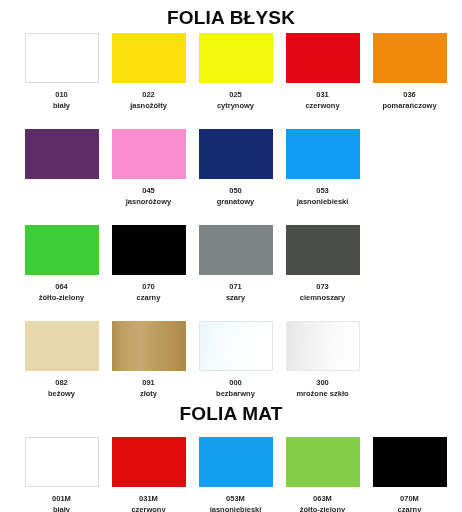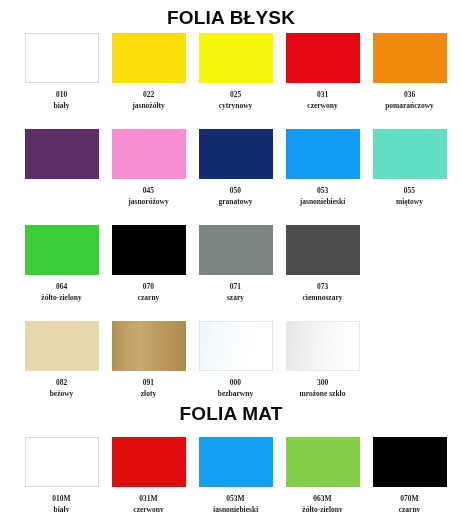--- a/index.html
+++ b/index.html
@@ -63,21 +63,21 @@
   .chip.bordered {
     border: 1px solid #dcdcdc;
   }
   .label {
     text-align: center;
     font-size: 7.5px;
     font-weight: bold;
     color: #231f20;
     line-height: 11px;
     margin-top: 6px;
-    font-family: Liberation Serif, serif;
+    font-family: Liberation Sans, sans-serif;
     white-space: nowrap;
   }
   .label .code {
     display: block;
   }
   .label .name {
     display: block;
   }
   .row-gap { height: 18px; }
 </style>
@@ -145,27 +145,20 @@
             <span class="name">granatowy</span>
           </div>
         </div>
         <div class="cell">
           <div class="chip" style="background: rgb(16, 155, 245);"></div>
           <div class="label">
             <span class="code">053</span>
             <span class="name">jasnoniebieski</span>
           </div>
         </div>
-        <div class="cell">
-          <div class="chip" style="background: rgb(98, 222, 196);"></div>
-          <div class="label">
-            <span class="code">055</span>
-            <span class="name">miętowy</span>
-          </div>
-        </div>
       </div>
       <div class="row-gap"></div>
       <div class="swatch-row">
         <div class="cell">
           <div class="chip" style="background: rgb(61, 205, 56);"></div>
           <div class="label">
             <span class="code">064</span>
             <span class="name">żółto-zielony</span>
           </div>
         </div>
@@ -224,21 +217,21 @@
       </div>
     </div>
 
   <div class="section-title" id="title-mat">FOLIA MAT</div>
 
   <div class="grid" id="grid-mat">
       <div class="swatch-row">
         <div class="cell">
           <div class="chip bordered" style="background: rgb(255, 255, 255);"></div>
           <div class="label">
-            <span class="code">010M</span>
+            <span class="code">001M</span>
             <span class="name">biały</span>
           </div>
         </div>
         <div class="cell">
           <div class="chip" style="background: rgb(224, 11, 11);"></div>
           <div class="label">
             <span class="code">031M</span>
             <span class="name">czerwony</span>
           </div>
         </div>

